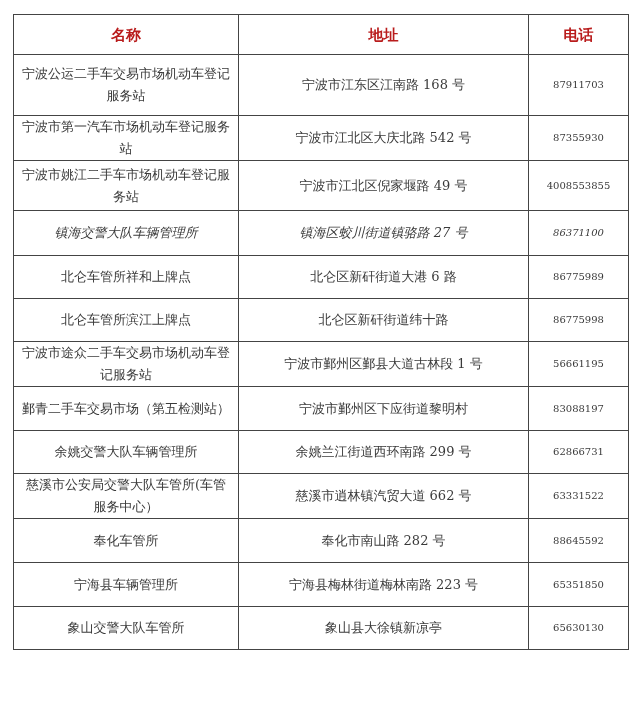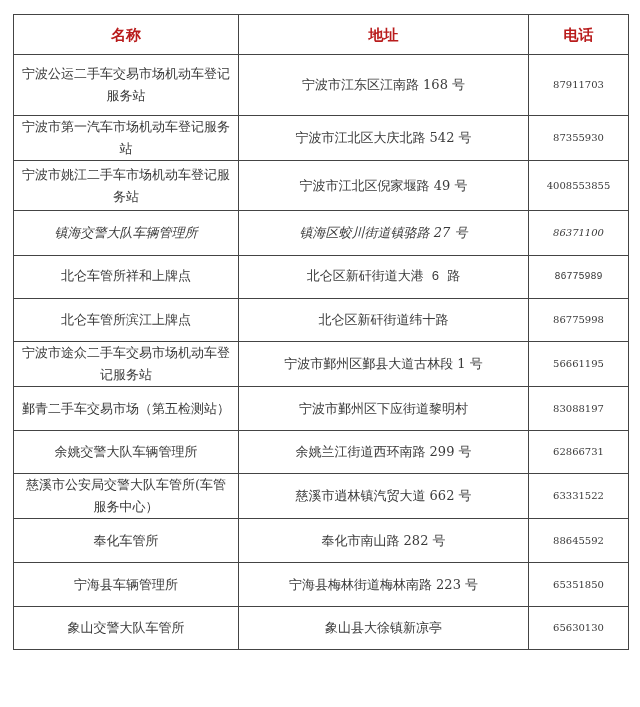--- a/index.html
+++ b/index.html
@@ -68,21 +68,21 @@
           <span class="phone-line">4008553855</span>
         </td>
       </tr>
       <tr style="height: 45px; font-style: italic;">
         <td>镇海交警大队车辆管理所</td>
         <td>镇海区蛟川街道镇骆路 27 号</td>
         <td class="phone">
           <span class="phone-line">86371100</span>
         </td>
       </tr>
-      <tr style="height: 43px; font-family: Liberation Mono, monospace;">
+      <tr style="height: 43px;">
         <td>北仑车管所祥和上牌点</td>
         <td>北仑区新矸街道大港 6 路</td>
         <td class="phone">
           <span class="phone-line">86775989</span>
         </td>
       </tr>
       <tr style="height: 43px;">
         <td>北仑车管所滨江上牌点</td>
         <td>北仑区新矸街道纬十路</td>
         <td class="phone">

